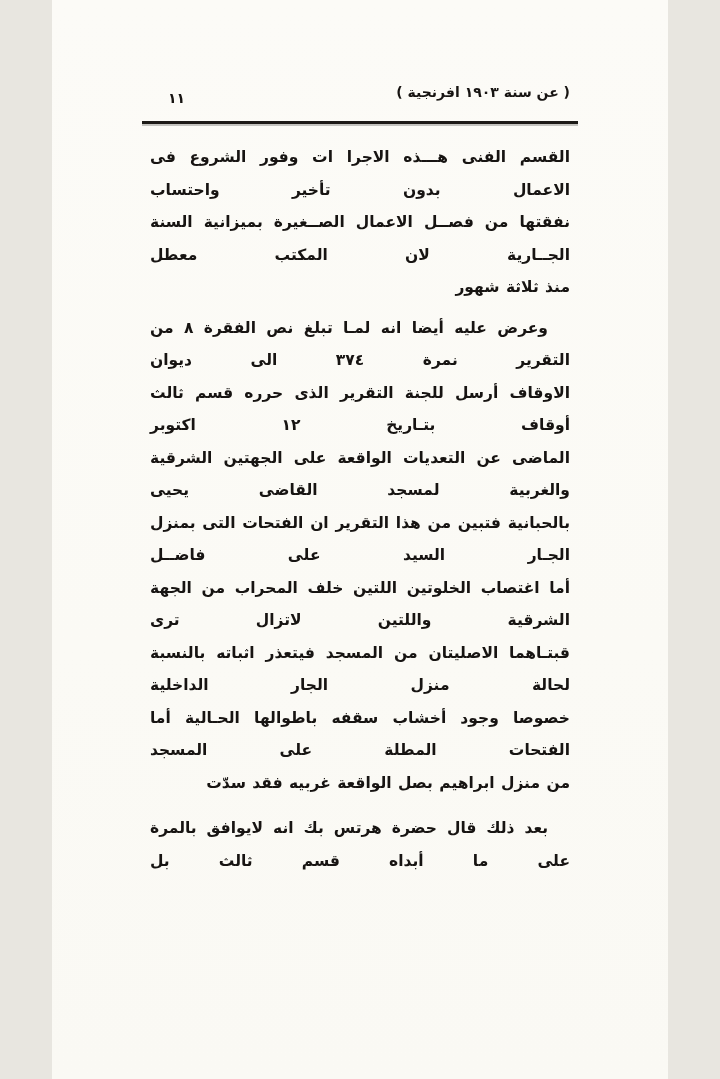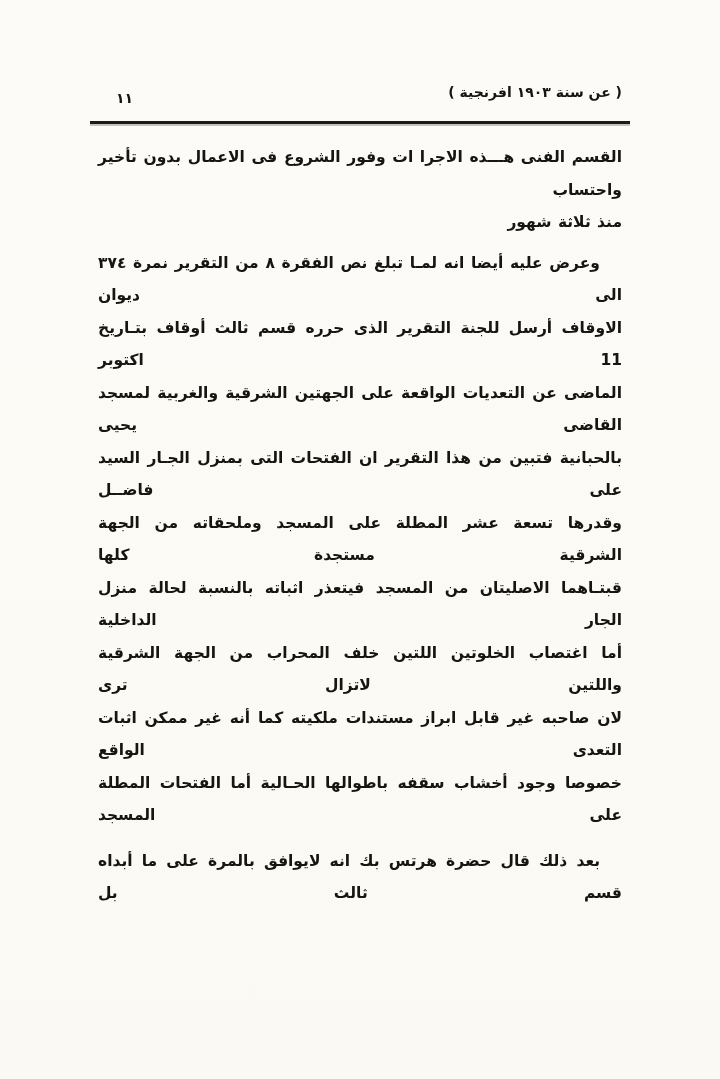--- a/index.html
+++ b/index.html
@@ -2,21 +2,21 @@
 <html lang="ar"><head>
 <meta charset="utf-8">
 <style>
   html, body { margin: 0; padding: 0; }
   body {
     font-family: "DejaVu Sans", sans-serif;
     background: #e8e6e0;
   }
   .page {
     position: relative;
-    width: 720px;
+    width: 616px;
     height: 1079px;
     margin: 0 auto;
     box-sizing: border-box;
     background: linear-gradient(180deg, #fcfbf7 0%, #fbfaf5 60%, #faf9f4 100%);
     color: #171412;
     direction: rtl;
     padding: 84px 90px 0 90px;
     overflow: hidden;
   }
   .header {
@@ -78,34 +78,34 @@
 
   <div class="header">
     <span class="pagenum">١١</span>
     <span class="htitle">( عن سنة ١٩٠٣ افرنجية )</span>
   </div>
 
   <div class="rule"></div>
 
   <div class="para para-1 body-text">
     <div class="tline">القسم الفنى هـــذه الاجرا ات وفور الشروع فى الاعمال بدون تأخير واحتساب</div>
+    <div class="tline">نفقتها من فصــل الاعمال الصــغيرة بميزانية السنة الجــارية لان المكتب معطل</div>
     <div class="tline end">منذ ثلاثة شهور</div>
   </div>
 
 
   <div class="para body-text">
     <div class="tline indent">وعرض عليه أيضا انه لمـا تبلغ نص الفقرة ٨ من التقرير نمرة ٣٧٤ الى ديوان</div>
-    <div class="tline">الاوقاف أرسل للجنة التقرير الذى حرره قسم ثالث أوقاف بتـاريخ 11 اكتوبر</div>
+    <div class="tline">الاوقاف أرسل للجنة التقرير الذى حرره قسم ثالث أوقاف بتـاريخ ١٢ اكتوبر</div>
     <div class="tline">الماضى عن التعديات الواقعة على الجهتين الشرقية والغربية لمسجد القاضى يحيى</div>
     <div class="tline">بالحبانية فتبين من هذا التقرير ان الفتحات التى بمنزل الجـار السيد على فاضــل</div>
-    <div class="tline">وقدرها تسعة عشر المطلة على المسجد وملحقاته من الجهة الشرقية مستجدة كلها</div>
+    <div class="tline">أما اغتصاب الخلوتين اللتين خلف المحراب من الجهة الشرقية واللتين لاتزال ترى</div>
     <div class="tline">قبتـاهما الاصليتان من المسجد فيتعذر اثباته بالنسبة لحالة منزل الجار الداخلية</div>
-    <div class="tline">أما اغتصاب الخلوتين اللتين خلف المحراب من الجهة الشرقية واللتين لاتزال ترى</div>
-    <div class="tline">لان صاحبه غير قابل ابراز مستندات ملكيته كما أنه غير ممكن اثبات التعدى الواقع</div>
     <div class="tline">خصوصا وجود أخشاب سقفه باطوالها الحـالية أما الفتحات المطلة على المسجد</div>
+    <div class="tline end">من منزل ابراهيم بصل الواقعة غربيه فقد سدّت</div>
   </div>
 
   <div class="para para-3 body-text">
     <div class="tline indent">بعد ذلك قال حضرة هرتس بك انه لايوافق بالمرة على ما أبداه قسم ثالث بل</div>
 
   </div>
 
 </div>
 
 </body></html>

